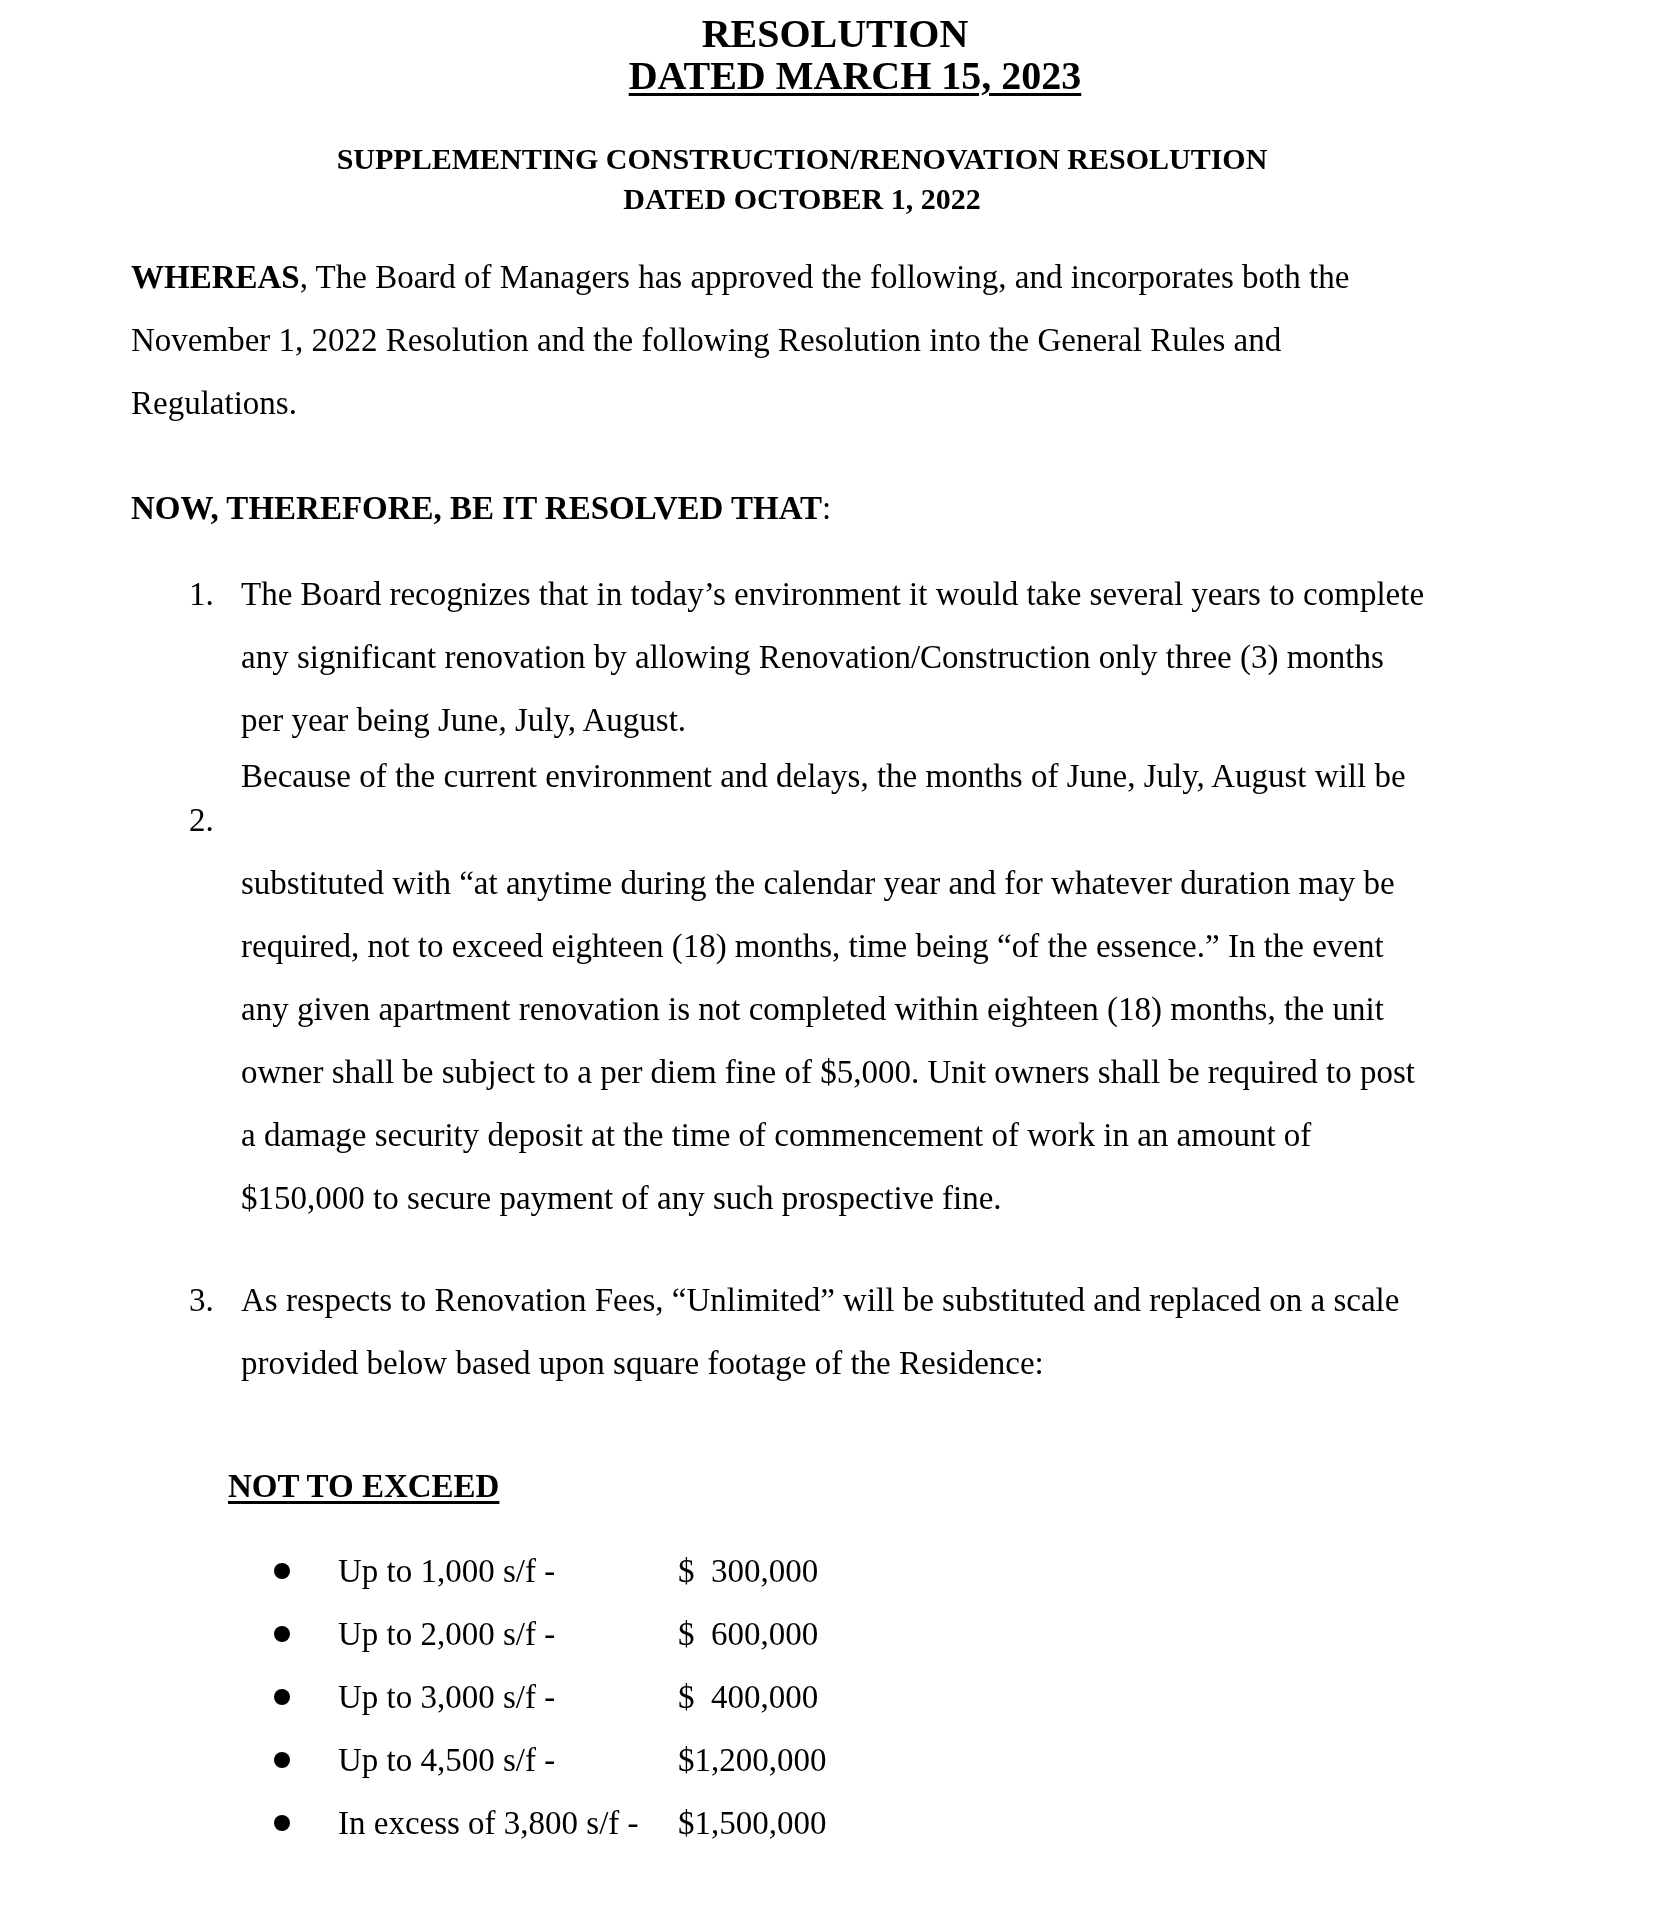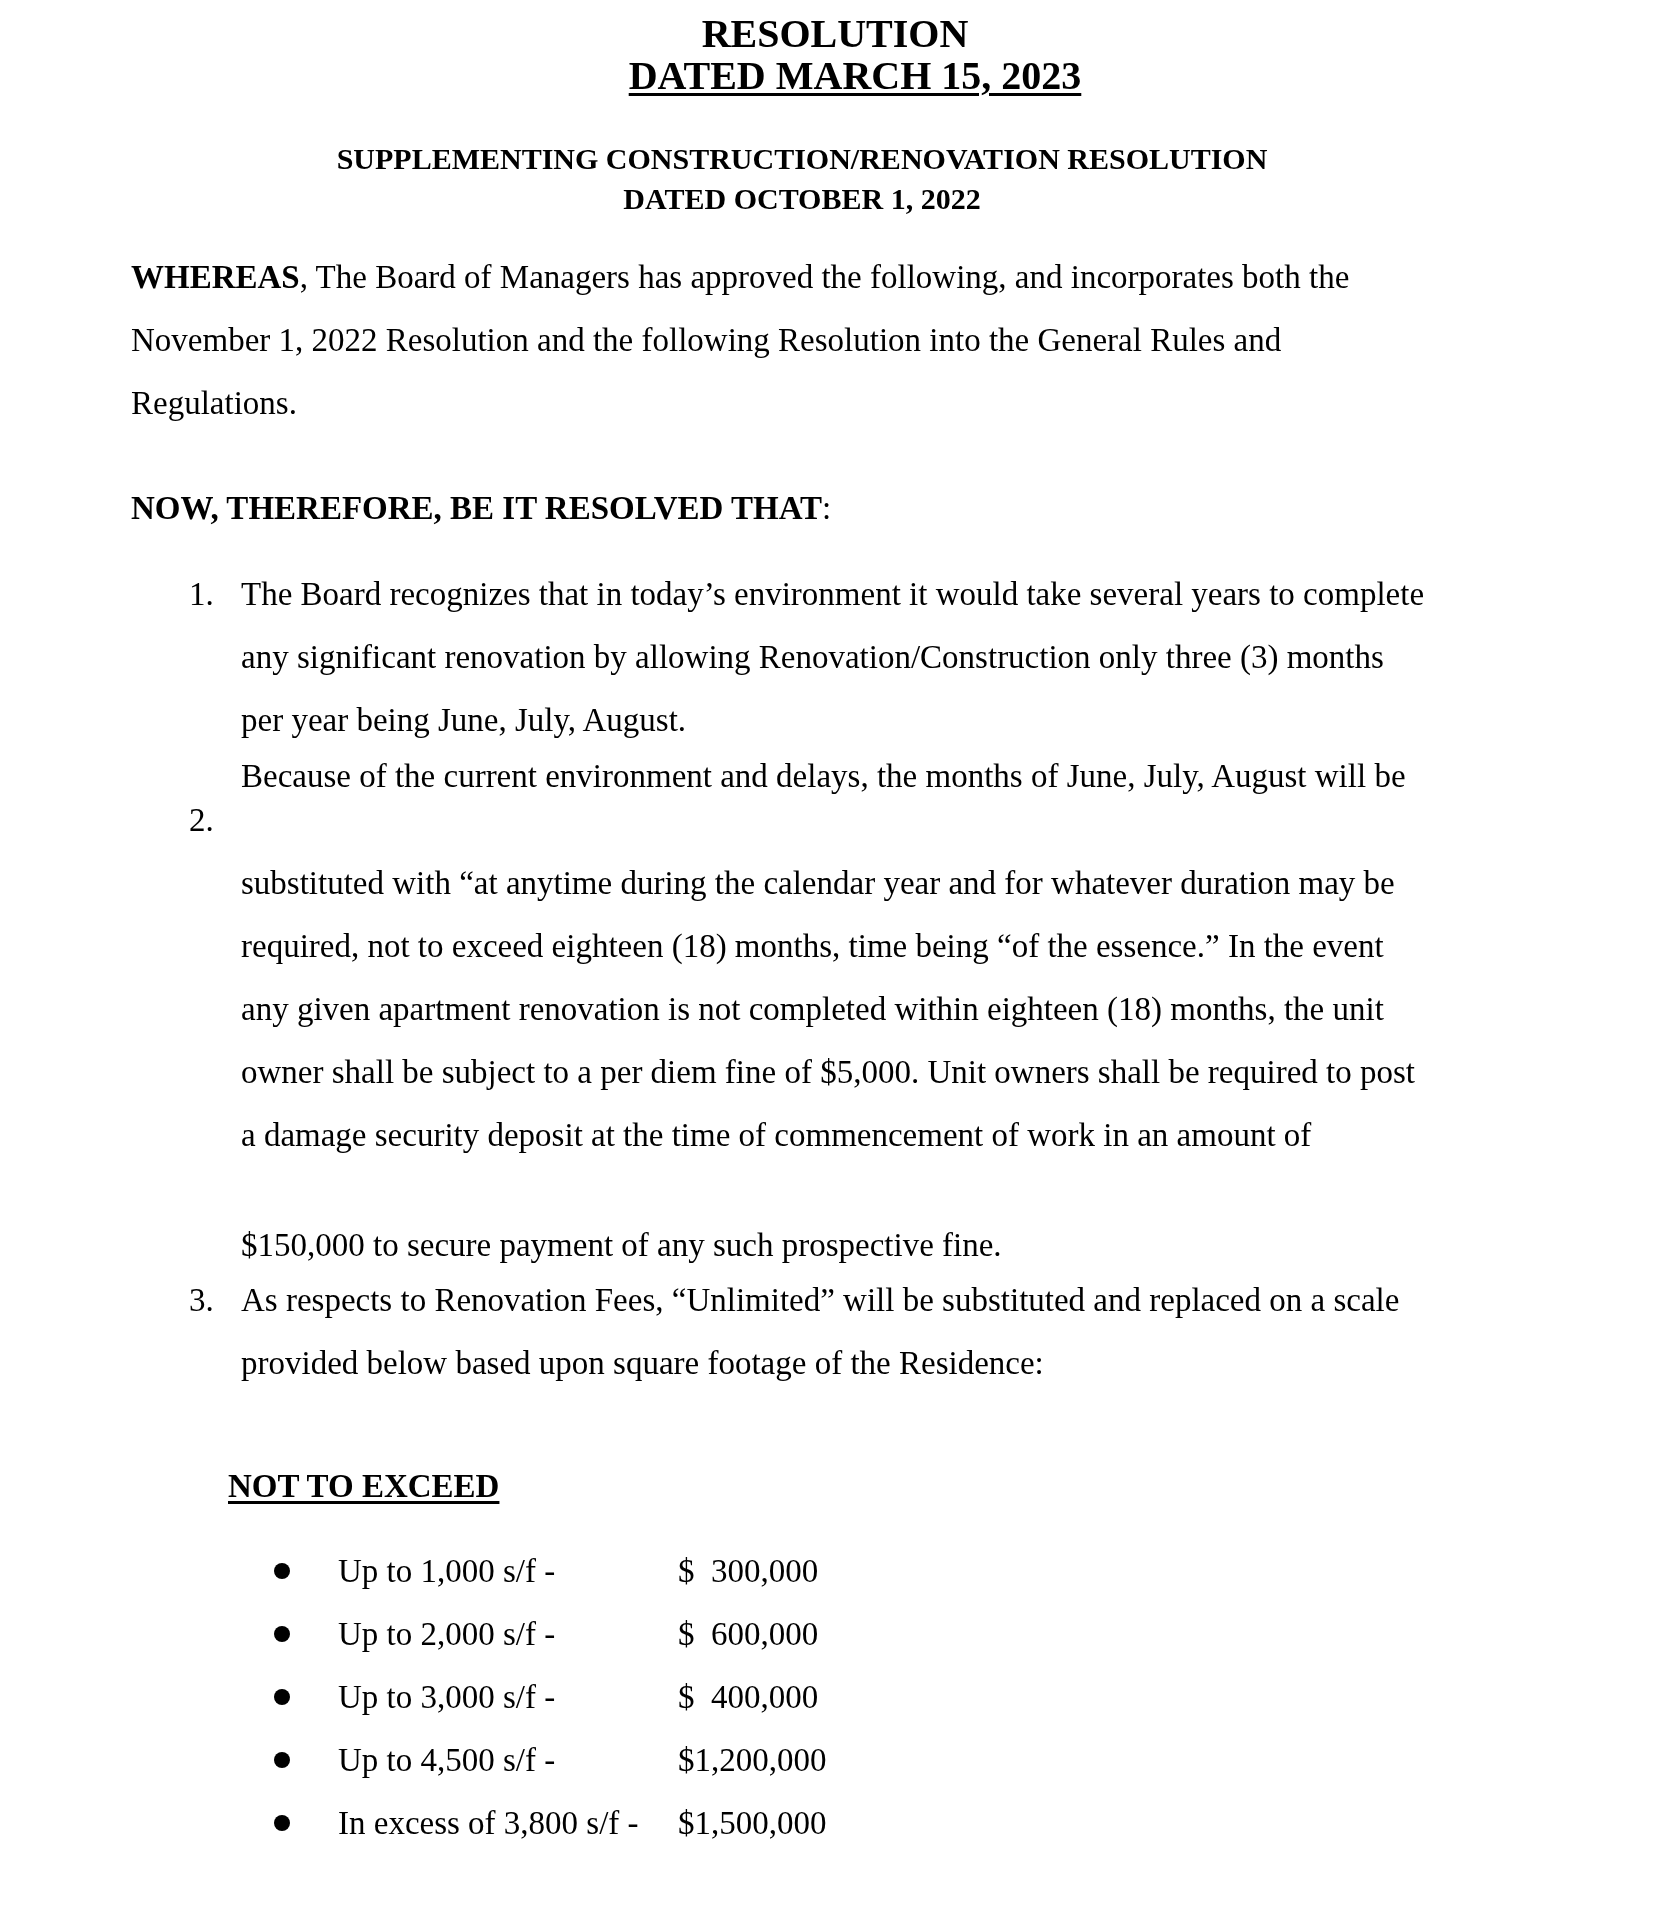--- a/index.html
+++ b/index.html
@@ -74,21 +74,21 @@
 </div>
 
 <div>
   <div class="abs body-text item-num" style="top:801px;">2.</div>
   <div class="abs body-text item-text" style="top:757px;">Because of the current environment and delays, the months of June, July, August will be</div>
   <div class="abs body-text item-text" style="top:864px;">substituted with “at anytime during the calendar year and for whatever duration may be</div>
   <div class="abs body-text item-text" style="top:927px;">required, not to exceed eighteen (18) months, time being “of the essence.” In the event</div>
   <div class="abs body-text item-text" style="top:990px;">any given apartment renovation is not completed within eighteen (18) months, the unit</div>
   <div class="abs body-text item-text" style="top:1053px;">owner shall be subject to a per diem fine of $5,000.  Unit owners shall be required to post</div>
   <div class="abs body-text item-text" style="top:1116px;">a damage security deposit at the time of commencement of work in an amount of</div>
-  <div class="abs body-text item-text" style="top:1226px;">$150,000 to secure payment of any such prospective fine.</div>
+  <div class="abs body-text item-text" style="top:1179px;">$150,000 to secure payment of any such prospective fine.</div>
 </div>
 
 <div>
   <div class="abs body-text item-num" style="top:1281px;">3.</div>
   <div class="abs body-text item-text" style="top:1281px;">As respects to Renovation Fees, “Unlimited” will be substituted and replaced on a scale</div>
   <div class="abs body-text item-text" style="top:1344px;">provided below based upon square footage of the Residence:</div>
 </div>
 
 <div class="abs section-head item-text" style="top:1467px;">NOT TO EXCEED</div>
 

